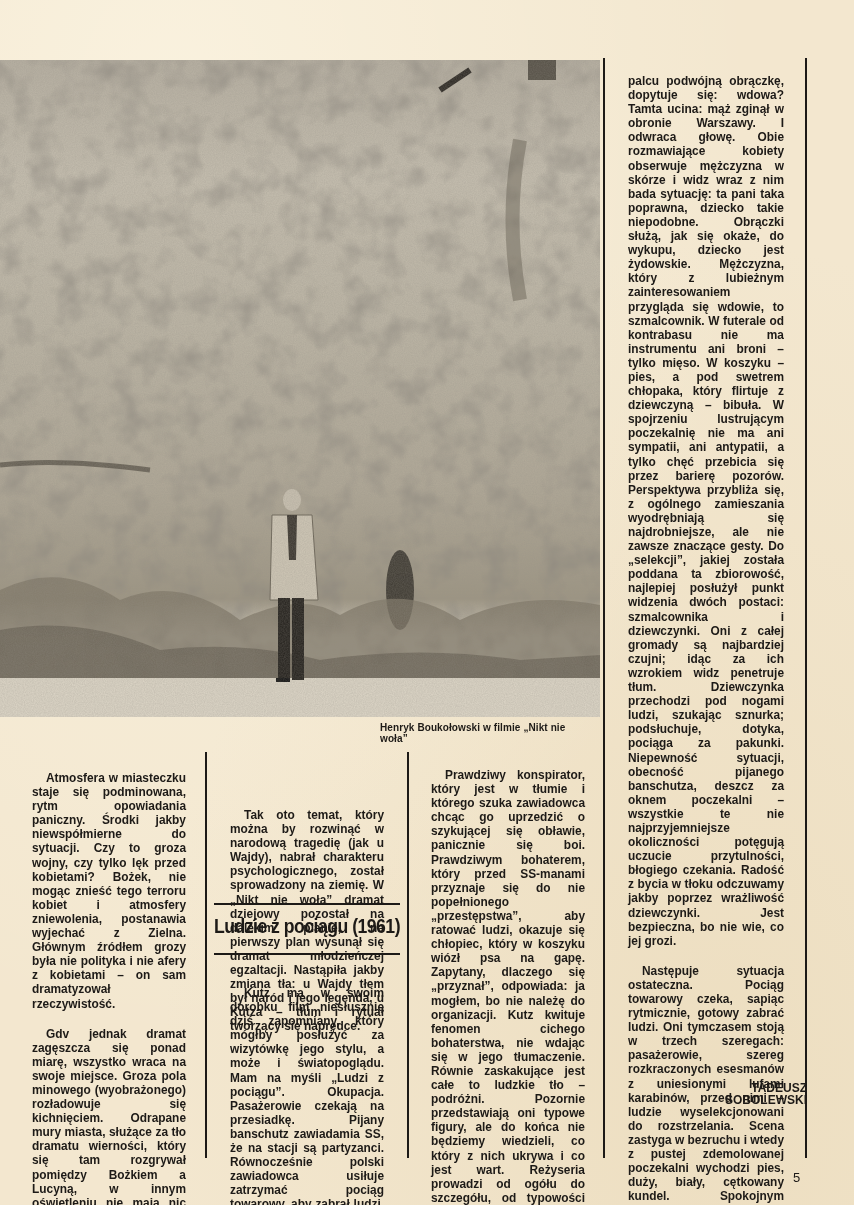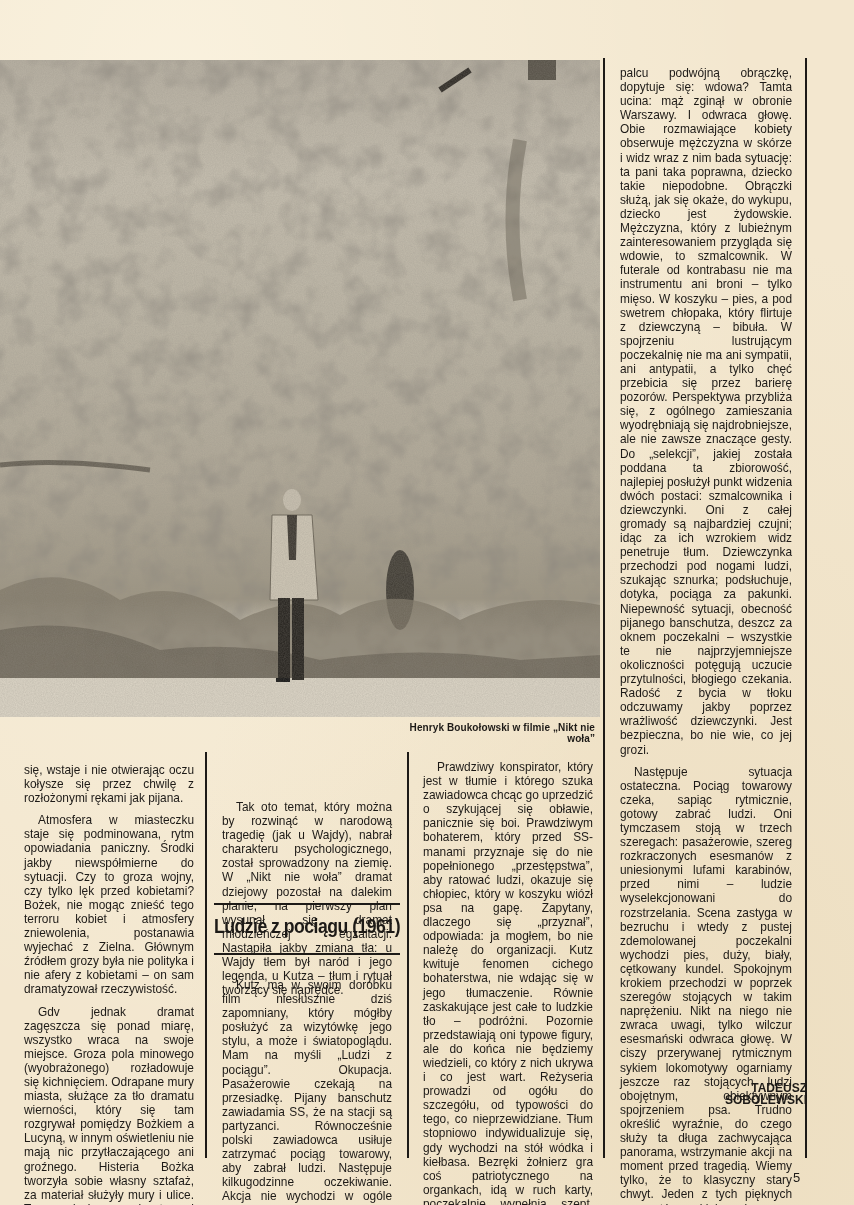--- a/index.html
+++ b/index.html
@@ -12,37 +12,37 @@
     font-family: "Liberation Sans", sans-serif;
     color: #1d1a17;
   }
   .col {
     position: absolute;
     font-size: 11.9px;
     line-height: 14.1px;
     text-align: justify;
     hyphens: manual;
   }
-  .col p { margin: 8px; text-indent: 0; }
+  .col p { margin: 16px; text-indent: 0; font-weight: bold; }
   .col p.ind { text-indent: 14px; }
   .rule-v { position: absolute; width: 2px; background: #1d1a17; }
   .rule-h { position: absolute; height: 2px; background: #1d1a17; }
 
   
   .photo {
     position: absolute; left: 0; top: 60px; width: 600px; height: 657px;
     overflow: hidden;
     background:
       linear-gradient(180deg, #b7b0a2 0%, #c6bfb0 18%, #bdb6a6 40%, #b0a897 65%, #9d9583 82%, #d6cfc0 88%, #e0d9ca 100%);
   }
   .photo svg { position: absolute; left: 0; top: 0; }
 
   .caption {
     position: absolute; left: 380px; top: 722px; width: 215px;
-    font-size: 10px; font-weight: bold; text-align: right; letter-spacing: 0.1px;
+    font-size: 10px; font-weight: bold; text-align: left; letter-spacing: 0.1px;
   }
   .section-title {
     position: absolute; left: 214px; top: 914px; width: 186px;
     font-family: "Liberation Sans", sans-serif; font-weight: bold;
     font-size: 20.5px; letter-spacing: -0.6px; transform: scaleX(0.86); transform-origin: left;
     white-space: nowrap;
   }
   .author {
     position: absolute; right: 47px; top: 1082px; text-align: right;
     font-size: 12px; font-weight: bold; line-height: 12px;
@@ -95,21 +95,20 @@
 <div class="caption">Henryk Boukołowski w filmie „Nikt nie woła”</div>
 
 <div class="rule-v" style="left:603px; top:58px; height:1100px;"></div>
 <div class="rule-v" style="left:805px; top:58px; height:1100px;"></div>
 <div class="col" style="left:612px; top:58px; width:188px;">
   <p>palcu podwójną obrączkę, dopytuje się: wdowa? Tamta ucina: mąż zginął w obronie Warszawy. I odwraca głowę. Obie rozmawiające kobiety obserwuje mężczyzna w skórze i widz wraz z nim bada sytuację: ta pani taka poprawna, dziecko takie niepodobne. Obrączki służą, jak się okaże, do wykupu, dziecko jest żydowskie. Mężczyzna, który z lubieżnym zainteresowaniem przygląda się wdowie, to szmalcownik. W futerale od kontrabasu nie ma instrumentu ani broni – tylko mięso. W koszyku – pies, a pod swetrem chłopaka, który flirtuje z dziewczyną – bibuła. W spojrzeniu lustrującym poczekalnię nie ma ani sympatii, ani antypatii, a tylko chęć przebicia się przez barierę pozorów. Perspektywa przybliża się, z ogólnego zamieszania wyodrębniają się najdrobniejsze, ale nie zawsze znaczące gesty. Do „selekcji”, jakiej została poddana ta zbiorowość, najlepiej posłużył punkt widzenia dwóch postaci: szmalcownika i dziewczynki. Oni z całej gromady są najbardziej czujni; idąc za ich wzrokiem widz penetruje tłum. Dziewczynka przechodzi pod nogami ludzi, szukając sznurka; podsłuchuje, dotyka, pociąga za pakunki. Niepewność sytuacji, obecność pijanego banschutza, deszcz za oknem poczekalni – wszystkie te nie najprzyjemniejsze okoliczności potęgują uczucie przytulności, błogiego czekania. Radość z bycia w tłoku odczuwamy jakby poprzez wrażliwość dziewczynki. Jest bezpieczna, bo nie wie, co jej grozi.</p>
   <p class="ind" style="margin-top:0;">Następuje sytuacja ostateczna. Pociąg towarowy czeka, sapiąc rytmicznie, gotowy zabrać ludzi. Oni tymczasem stoją w trzech szeregach: pasażerowie, szereg rozkraczonych esesmanów z uniesionymi lufami karabinów, przed nimi – ludzie wyselekcjonowani do rozstrzelania. Scena zastyga w bezruchu i wtedy z pustej zdemolowanej poczekalni wychodzi pies, duży, biały, cętkowany kundel. Spokojnym krokiem przechodzi w poprzek szeregów stojących w takim naprężeniu. Nikt na niego nie zwraca uwagi, tylko wilczur esesmański odwraca głowę. W ciszy przerywanej rytmicznym sykiem lokomotywy ogarniamy jeszcze raz stojących ludzi obojętnym, obiektywnym spojrzeniem psa. Trudno określić wyraźnie, do czego służy ta długa zachwycająca panorama, wstrzymanie akcji na moment przed tragedią. Wiemy tylko, że to klasyczny stary chwyt. Jeden z tych pięknych momentów w kinie, gdy mamy okazję spojrzeć na rzeczywistość bezstronnie i jakby bezkarnie, w poczuciu zupełnej swobody. Ta panorama to jakby ostatni sprawiedliwy rzut oka na społeczność nie najsympatyczniejszą, którą zdążyliśmy poznać od nie najlepszej strony. Na moment sytuacja przechodzi w inny wymiar. Nieważne już, że to okupacja. To my mamy wydać wyrok na tych ludzi. Bezstronne psie spojrzenie wyzwala nagle litość dla tej gromady, która bynajmniej nie składa się z samych konspiratorów. I kiedy za chwilę uwolnieni pójdą do szturmu na wagony, będzie to tłum z twarzą. Wcale nie piękną, ale charakterystyczną.</p>
 </div>
 
 <div class="col" style="left:16px; top:755px; width:186px;">
-  <p>się, wstaje i nie otwierając oczu kołysze się przez chwilę z rozłożonymi rękami jak pijana.</p>
   <p class="ind">Atmosfera w miasteczku staje się podminowana, rytm opowiadania paniczny. Środki jakby niewspółmierne do sytuacji. Czy to groza wojny, czy tylko lęk przed kobietami? Bożek, nie mogąc znieść tego terroru kobiet i atmosfery zniewolenia, postanawia wyjechać z Zielna. Głównym źródłem grozy była nie polityka i nie afery z kobietami – on sam dramatyzował rzeczywistość.</p>
   <p class="ind">Gdv jednak dramat zagęszcza się ponad miarę, wszystko wraca na swoje miejsce. Groza pola minowego (wyobrażonego) rozładowuje się kichnięciem. Odrapane mury miasta, służące za tło dramatu wierności, który się tam rozgrywał pomiędzy Bożkiem a Lucyną, w innym oświetleniu nie mają nic przytłaczającego ani groźnego. Histeria Bożka tworzyła sobie własny sztafaż, za materiał służyły mury i ulice. Teraz, gdy Lucyna nie stanowi już dla Bożka ekscytującej tajemnicy, a kolega z konspiracji, którego się bał, okazał się tchórzem, nie pozostaje nic innego, jak uciec z miasta. Przeżycie zostało zamknięte. Chłopak w przykrótkim płaszczu znika w tłumie anonimów.</p>
 </div>
 
 <div class="rule-v" style="left:205px; top:752px; height:406px;"></div>
 
 <div class="col" style="left:214px; top:792px; width:186px;">
   <p class="ind">Tak oto temat, który można by rozwinąć w narodową tragedię (jak u Wajdy), nabrał charakteru psychologicznego, został sprowadzony na ziemię. W „Nikt nie woła” dramat dziejowy pozostał na dalekim planie, na pierwszy plan wysunął się dramat młodzieńczej egzaltacji. Nastąpiła jakby zmiana tła: u Wajdy tłem był naród i jego legenda, u Kutza – tłum i rytuał tworzący się naprędce.</p>
 </div>
 

